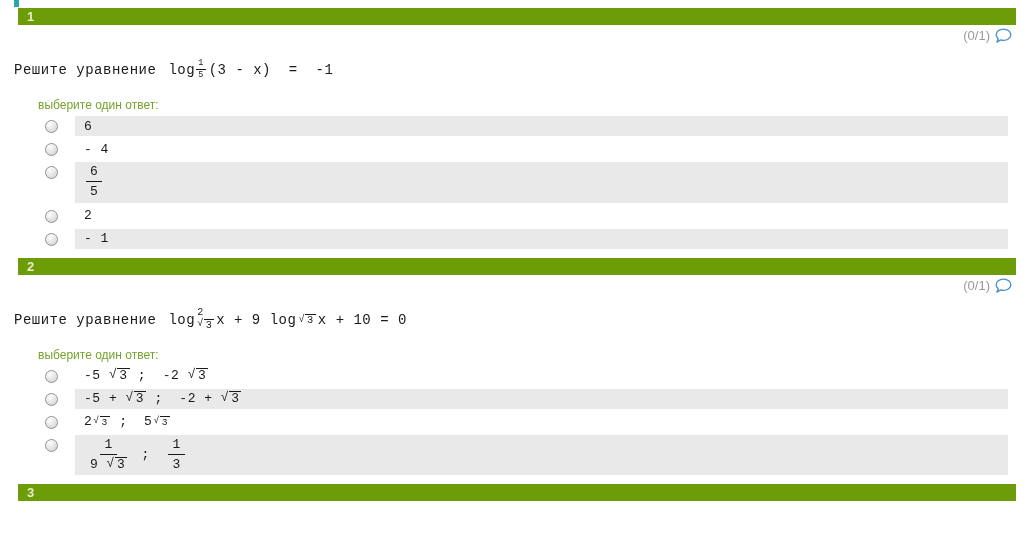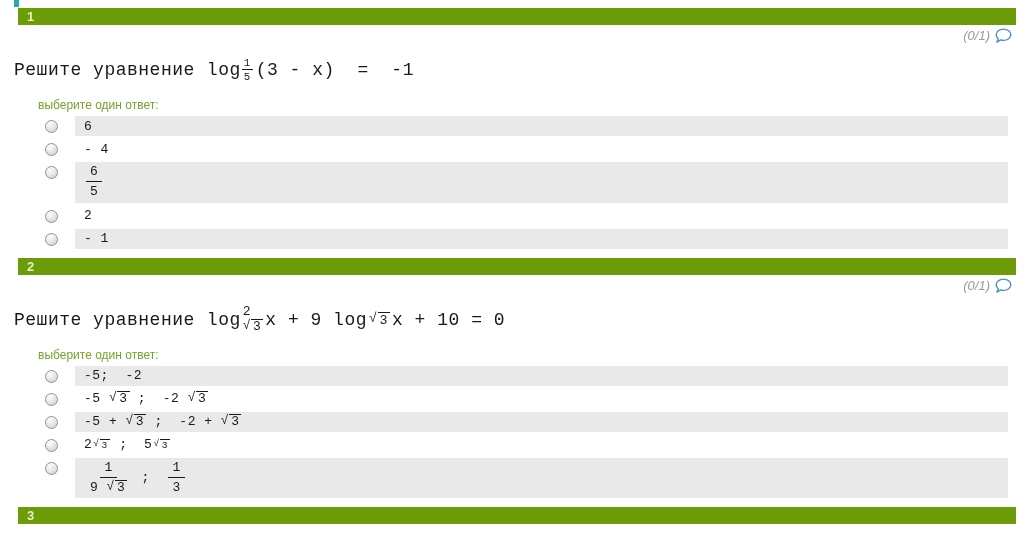--- a/index.html
+++ b/index.html
@@ -25,30 +25,29 @@
     color:#e7eec6;
     font-size:13px; font-weight:bold;
     padding-left:9px;
   }
   
   .grade-row{
     height:21px;
     display:flex; justify-content:flex-end; align-items:center;
     margin-right:13px;
     gap:5px;
-    font-style:italic;
   }
   .grade-label{ color:#9a9a9a; font-size:13px; }
   .bubble-icon{ display:inline-flex; cursor:pointer; }
 
   
   .qtext{
     margin:9px 0 0 14px;
     font-family:"Liberation Mono", monospace;
-    font-size:18px; letter-spacing:0.5px;
+    font-size:14px; letter-spacing:0.5px;
     color:#1a1a1a;
     display:flex; align-items:center;
     min-height:30px;
   }
   .qtext .prefix{ margin-right:12px; white-space:pre; }
   .equation{ display:inline-flex; align-items:center;text-align:right; }
 
   .choose-prompt{
     margin:13px 4px 4px 38px;
     font-size:12px;
@@ -213,26 +212,20 @@
                 <span class="m-radical">√</span>
                 <span class="m-rootbody">3</span>
               </span></span>
             <span class="m-txt">x + 10 = 0</span>
           </span>
       </div>
       <div class="choose-prompt">выберите один ответ:</div>
       <div class="options">
           <div class="opt-row">
             <input type="radio" name="q2" class="opt-radio" style="">
-            <div class="opt-box shaded">
-              <span class="m-txt">-5;  -2</span>
-            </div>
-          </div>
-          <div class="opt-row">
-            <input type="radio" name="q2" class="opt-radio" style="">
             <div class="opt-box">
               <span class="m-txt">-5 </span>
               <span class="m-root">
                 <span class="m-radical">√</span>
                 <span class="m-rootbody">3</span>
               </span>
               <span class="m-txt"> ;  -2 </span>
               <span class="m-root">
                 <span class="m-radical">√</span>
                 <span class="m-rootbody">3</span>

